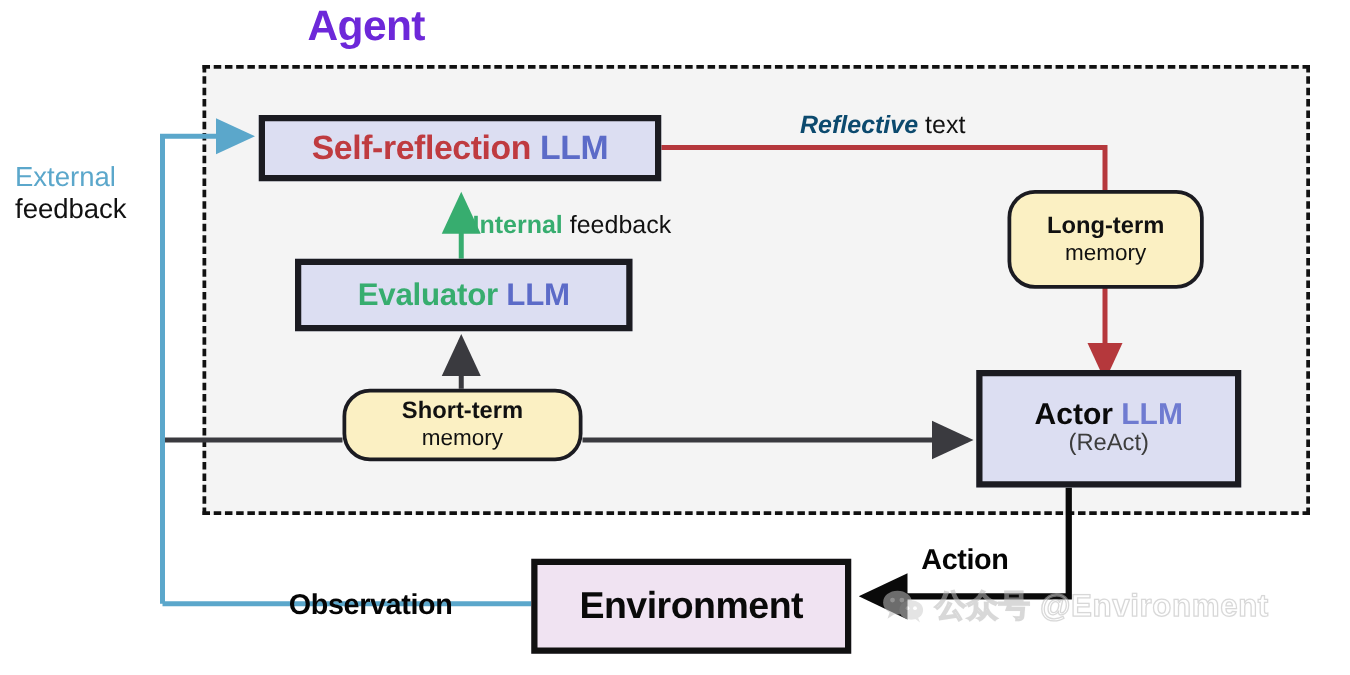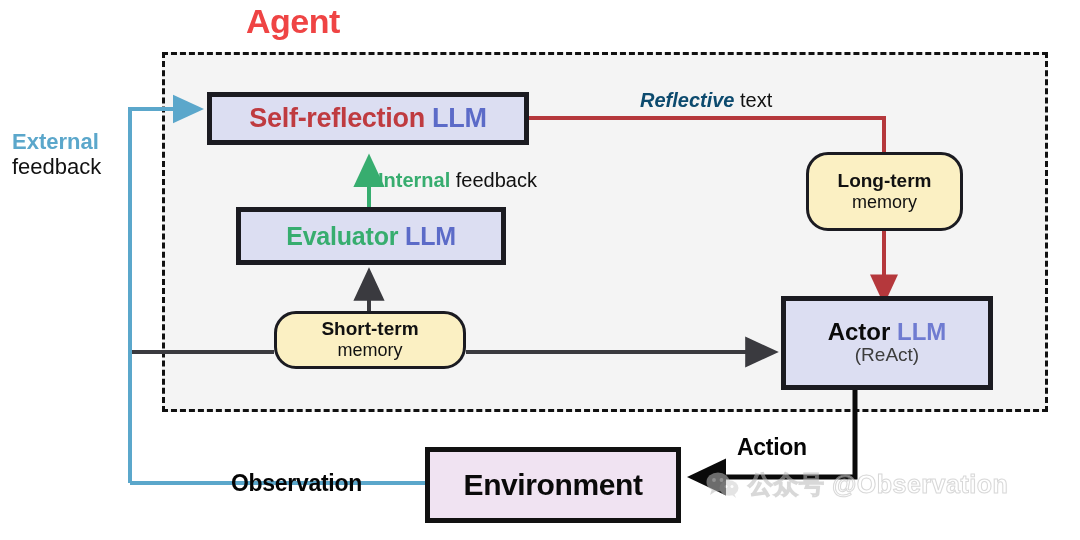--- a/index.html
+++ b/index.html
@@ -7,21 +7,21 @@
        font-family:"Liberation Sans","DejaVu Sans",sans-serif;}
   #stage{position:relative;width:1080px;height:540px;background:#ffffff;}
 
   
   #agent-box{
     position:absolute;left:162px;top:52px;width:886px;height:360px;
     border:3px dashed #111111;background:#f4f4f4;box-sizing:border-box;
   }
   #agent-title{
     position:absolute;left:246px;top:2px;
-    font-size:34px;font-weight:700;color:#ef4444;letter-spacing:-0.5px;
+    font-size:34px;font-weight:700;color:#6d28d9;letter-spacing:-0.5px;
   }
 
   
   .node{position:absolute;box-sizing:border-box;display:flex;
         flex-direction:column;align-items:center;justify-content:center;
         text-align:center;z-index:6;}
   .sq{border:5px solid #1b1b21;background:#dcdef2;}
   .mem{border:3px solid #1b1b21;background:#fbf0c3;border-radius:22px;}
   .env{border:5px solid #111111;background:#f0e3f2;}
 
@@ -46,21 +46,21 @@
   .mem .line1{font-size:19px;font-weight:700;color:#111;white-space:nowrap;line-height:1.15;}
   .mem .line2{font-size:18px;font-weight:400;color:#111;white-space:nowrap;line-height:1.2;}
   #environment .line1{font-size:30px;font-weight:700;color:#0a0a0a;white-space:nowrap;letter-spacing:-0.4px;}
 
   
   #wires{position:absolute;left:0;top:0;width:1080px;height:540px;z-index:3;}
 
   
   .lbl{position:absolute;z-index:9;white-space:nowrap;}
   #external-feedback{left:12px;top:130px;line-height:1.12;text-align:left;}
-  #external-feedback .w1{font-size:22px;font-weight:700;color:#5ba7cb;display:block;}
+  #external-feedback .w1{font-size:22px;font-weight:400;color:#5ba7cb;display:block;}
   #external-feedback .w2{font-size:22px;font-weight:400;color:#111;display:block;}
   #internal-feedback{left:378px;top:169px;font-size:20px;}
   #internal-feedback .w1{color:#37ad6f;font-weight:700;}
   #internal-feedback .w2{color:#111;font-weight:400;}
   #reflective-text{left:640px;top:89px;font-size:20px;}
   #reflective-text .w1{color:#0c4a6e;font-weight:700;font-style:italic;}
   #reflective-text .w2{color:#111;font-weight:400;}
   #observation-label{left:231px;top:470px;font-size:23px;font-weight:700;color:#050505;
                      letter-spacing:-0.3px;}
   #action-label{left:737px;top:434px;font-size:23px;font-weight:700;color:#050505;
@@ -181,16 +181,16 @@
     <svg width="34" height="28" viewBox="0 0 34 28">
       <ellipse cx="12" cy="11" rx="11.5" ry="9.5" fill="#bdbdbd"></ellipse>
       <path d="M6,18 L4,24 L10,20 Z" fill="#bdbdbd"></path>
       <circle cx="8" cy="9" r="1.9" fill="#ffffff"></circle>
       <circle cx="15.5" cy="9" r="1.9" fill="#ffffff"></circle>
       <ellipse cx="23" cy="17" rx="9.5" ry="7.8" fill="#cfcfcf"></ellipse>
       <path d="M28,22 L30,27 L25.5,23.5 Z" fill="#cfcfcf"></path>
       <circle cx="20" cy="15.5" r="1.5" fill="#ffffff"></circle>
       <circle cx="26" cy="15.5" r="1.5" fill="#ffffff"></circle>
     </svg>
-    <span class="wm-text">公众号 @Observation</span>
+    <span class="wm-text">公众号 @Environment</span>
   </div>
 
 </div>
 
 </body></html>

